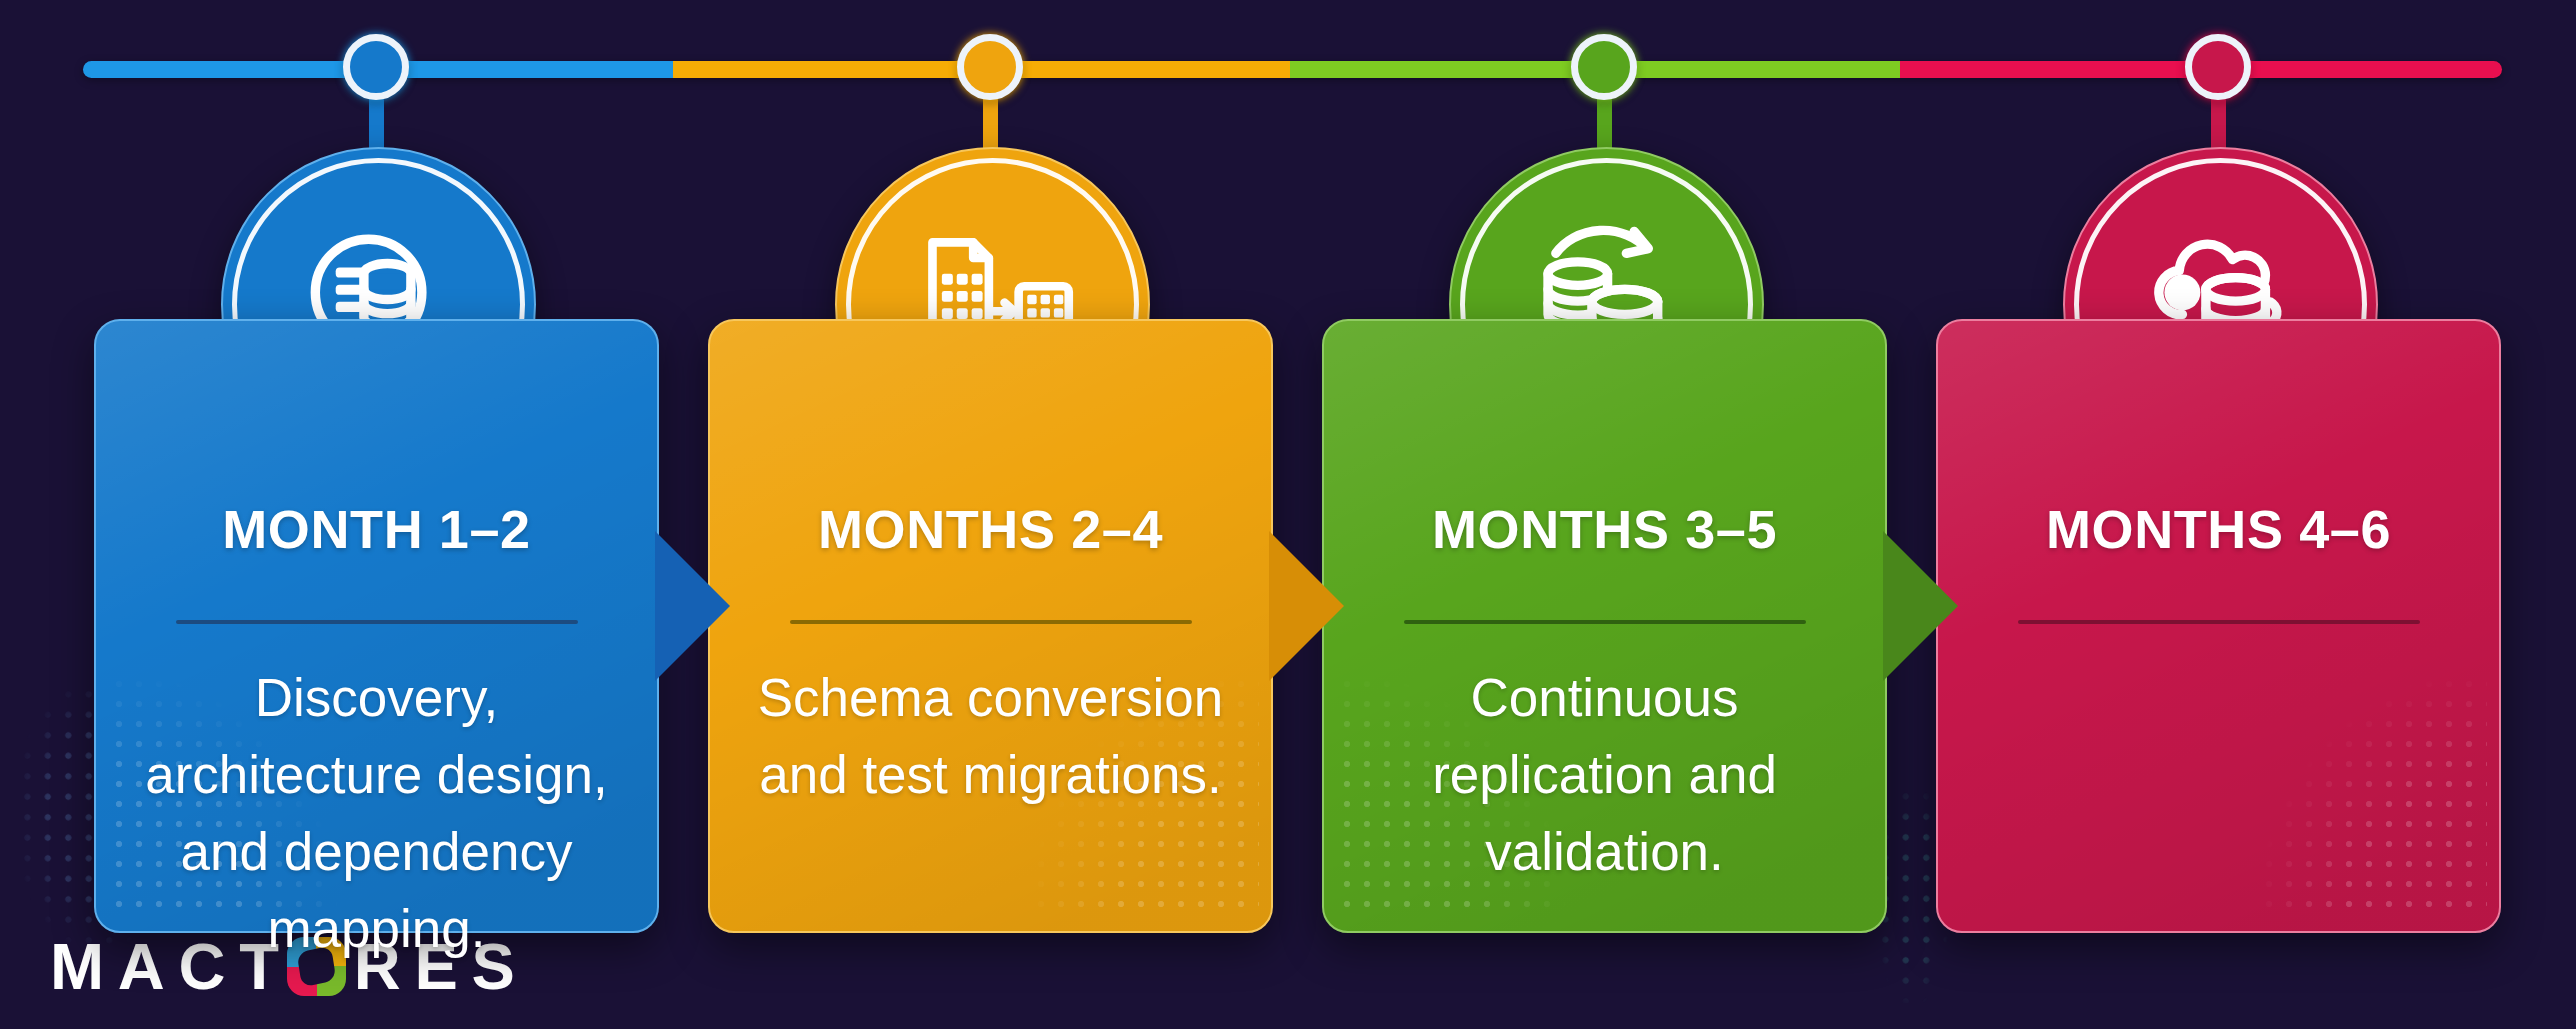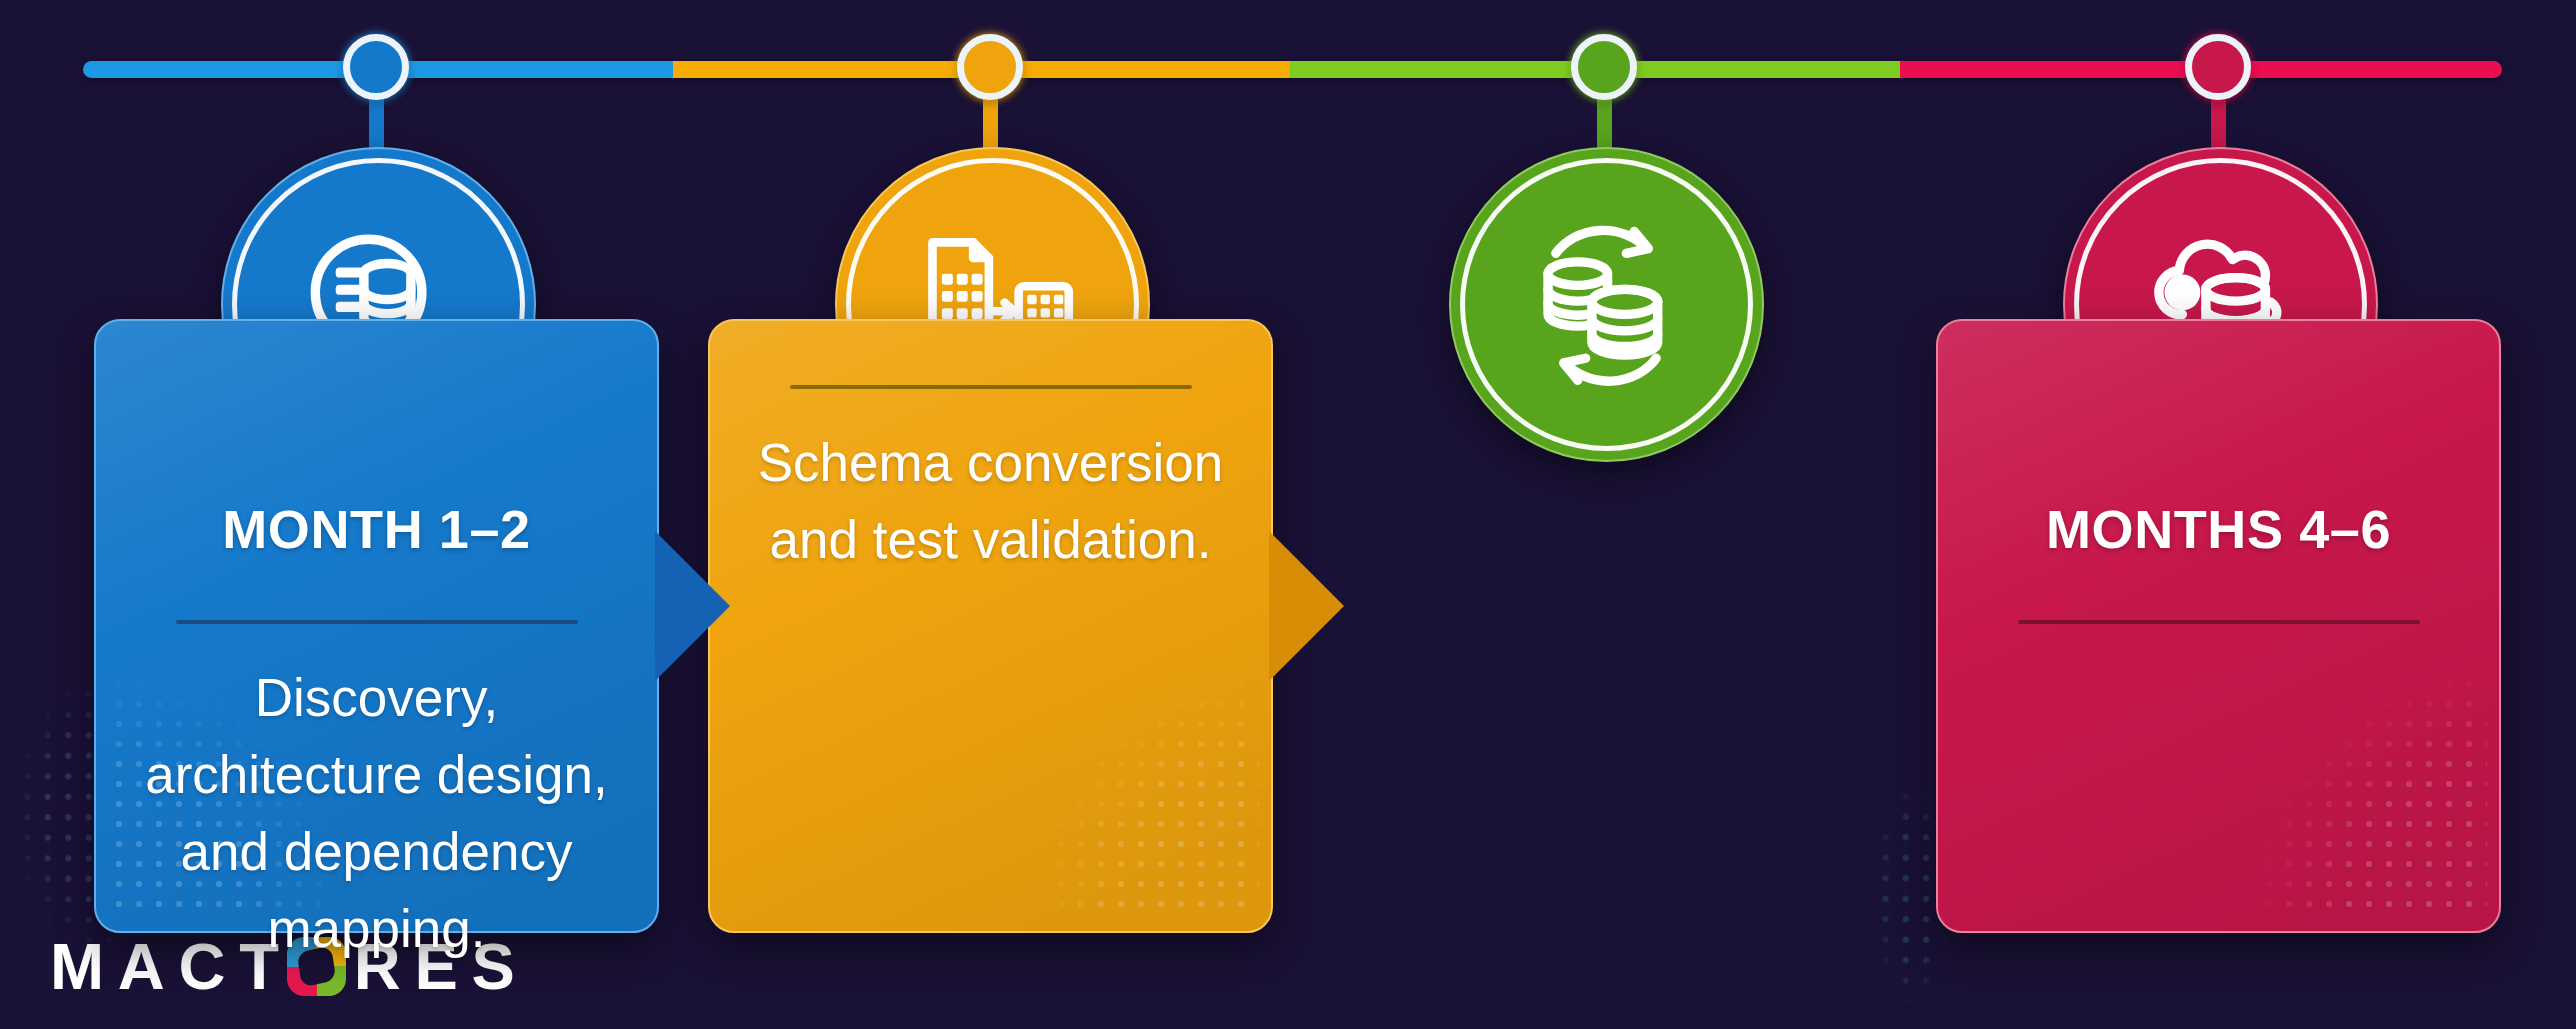--- a/index.html
+++ b/index.html
@@ -196,22 +196,23 @@
               <rect x="91" y="62" width="6" height="6" rx="1.2"></rect>
               <rect x="99.5" y="62" width="6" height="6" rx="1.2"></rect>
             <rect x="82.5" y="70.5" width="6" height="6" rx="1.2"></rect>
               <rect x="91" y="70.5" width="6" height="6" rx="1.2"></rect>
               <rect x="99.5" y="70.5" width="6" height="6" rx="1.2"></rect>
           </g>
         </g>
       </svg>
     </div>
     <div class="card dots-br">
-      <div class="divider"></div>
-      <p class="desc">Schema conversion and test validation.</p>
+      <h2 class="title">MONTHS 2–4</h2>
+      <div class="divider"></div>
+      <p class="desc">Schema conversion and test migrations.</p>
       <div class="chevron"></div>
     </div>
   </div>
 
   <div class="column c2" style="--main: #58A51D; --bar: #7ECC22; --edge: #90CB62; --deep: #49871B; --divider: #2F6110;">
     <div class="stem"></div>
     <div class="node"></div>
     <div class="badge">
       <svg viewBox="0 0 120 120">
         <g fill="none" stroke="#fff" stroke-width="6" stroke-linecap="round" stroke-linejoin="round">
@@ -224,20 +225,26 @@
           <ellipse cx="72" cy="58" rx="21" ry="8" fill="currentColor"></ellipse>
           <path d="M51,58 v26 a21,8 0 0 0 42,0 v-26" fill="currentColor"></path>
           <ellipse cx="72" cy="58" rx="21" ry="8"></ellipse>
           <path d="M51,68.5 a21,8 0 0 0 42,0"></path>
           <path d="M51,78.5 a21,8 0 0 0 42,0"></path>
           <path d="M92,94 a36,32 0 0 1 -58,3"></path>
           <path d="M42,108 l-9,-11 14,-3"></path>
         </g>
       </svg>
     </div>
+    <div class="card dots-bl">
+      <h2 class="title">MONTHS 3–5</h2>
+      <div class="divider"></div>
+      <p class="desc">Continuous replication and validation.</p>
+      <div class="chevron"></div>
+    </div>
   </div>
 
   <div class="column c3" style="--main: #C7174B; --bar: #E90F4F; --edge: #EC7E9F; --deep: #A01238; --divider: #7D1032;">
     <div class="stem"></div>
     <div class="node"></div>
     <div class="badge">
       <svg viewBox="0 0 120 120">
         <g fill="none" stroke="#fff" stroke-width="6" stroke-linecap="round" stroke-linejoin="round">
           <path d="M36,66 a14,14 0 0 1 -2,-28 a18,18 0 0 1 34,-7 a13,13 0 0 1 21,10 c0,4 -1.5,7 -4,9"></path>
           <circle cx="36" cy="52" r="11.5" fill="#fff" stroke="none"></circle>

